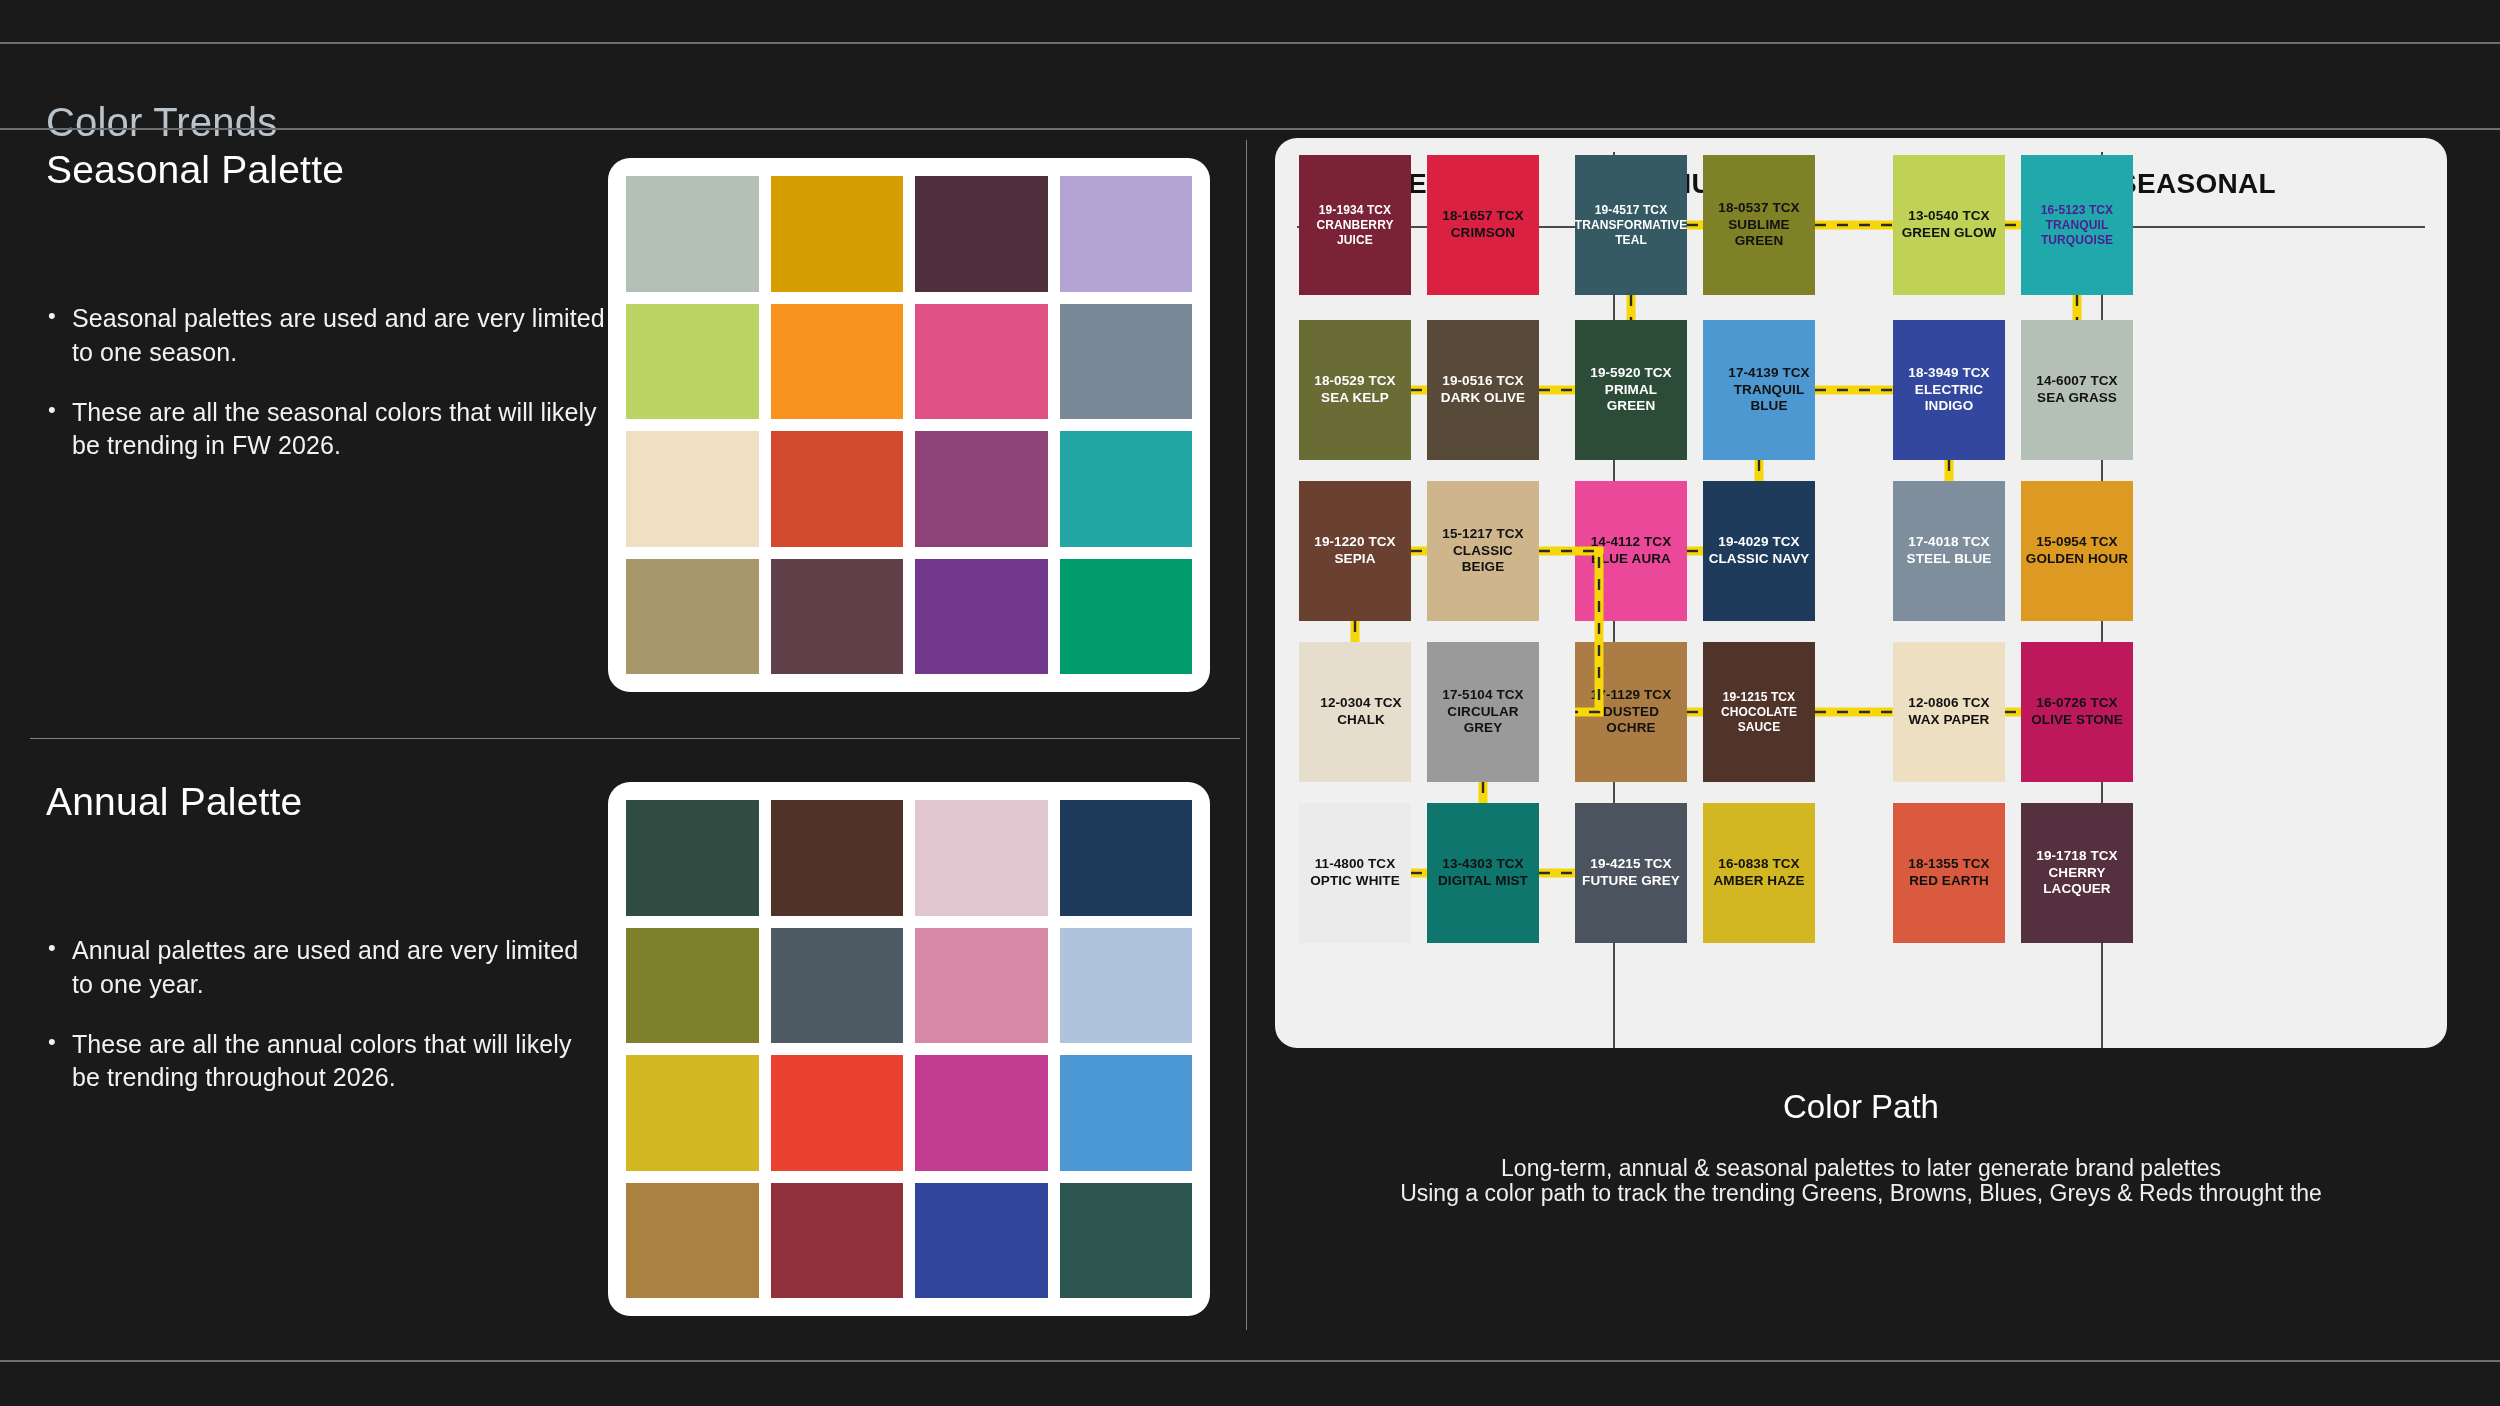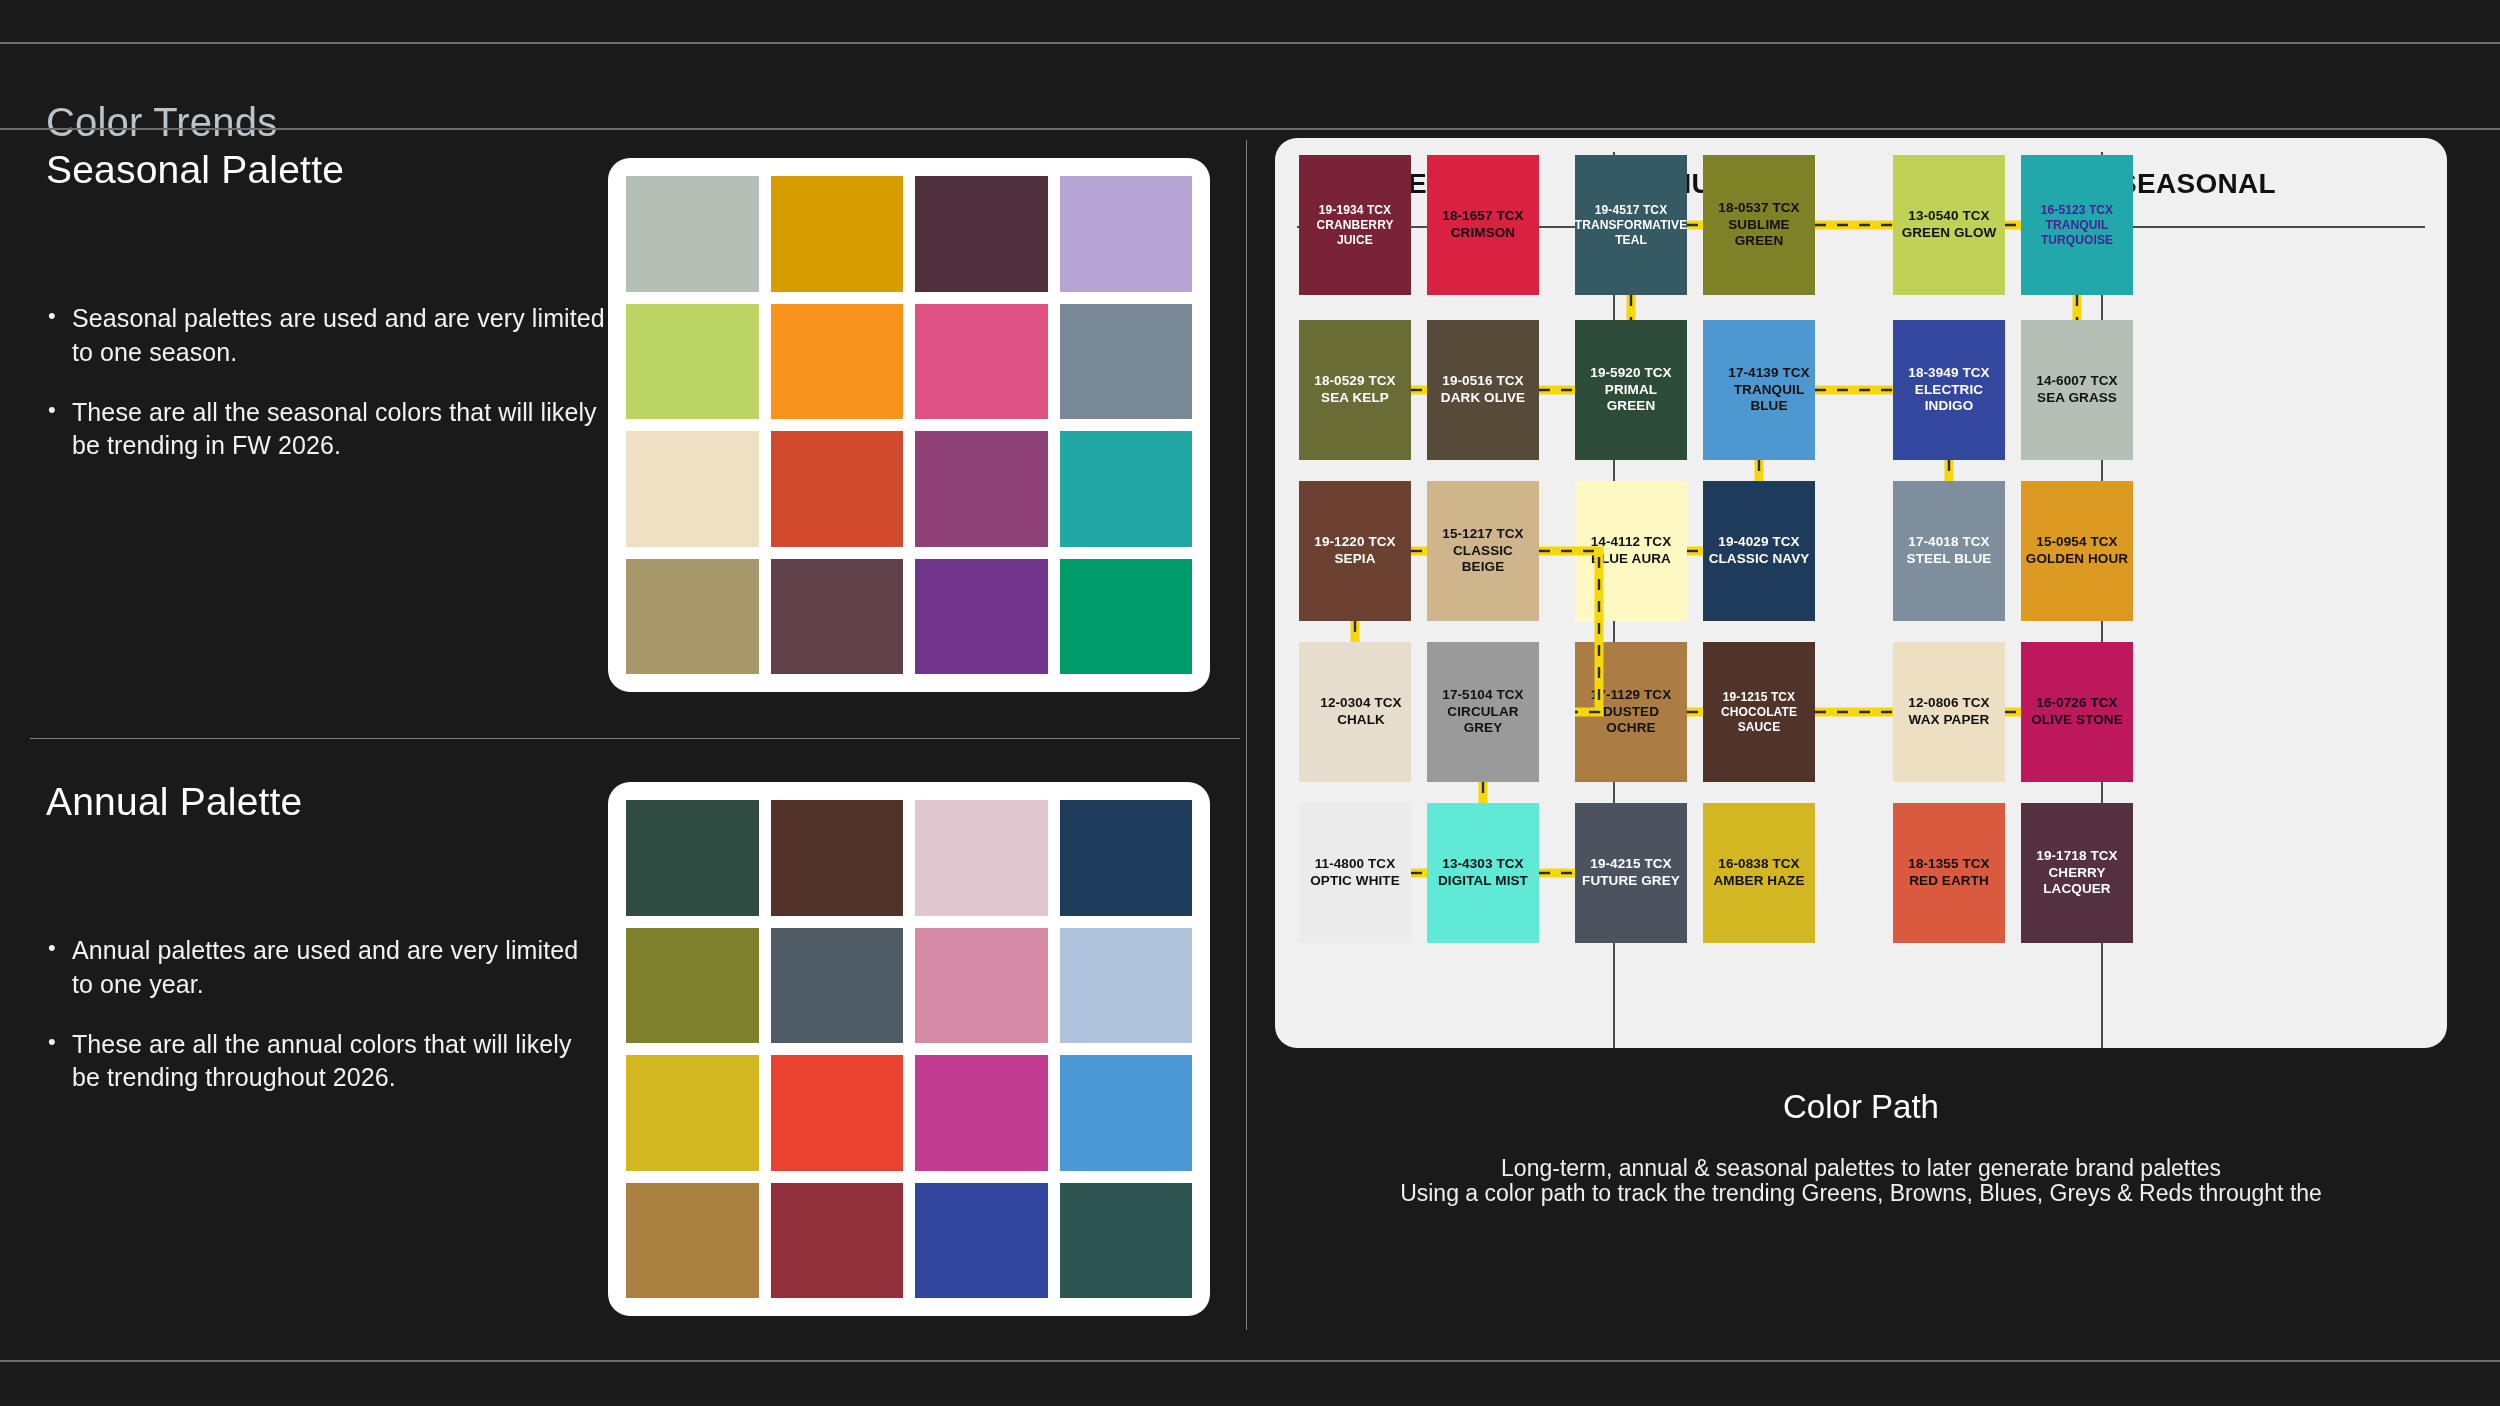--- a/index.html
+++ b/index.html
@@ -244,21 +244,21 @@
             <span class="code">19-1220 TCX</span>
             <span class="nm">SEPIA</span>
           </div>
         </div>
         <div class="pcell" style="left: 152px; top: 343px; width: 112px; height: 140px; background: rgb(206, 181, 140);">
           <div class="plabel" style="color: rgb(17, 17, 17);">
             <span class="code">15-1217 TCX</span>
             <span class="nm">CLASSIC BEIGE</span>
           </div>
         </div>
-        <div class="pcell" style="left: 300px; top: 343px; width: 112px; height: 140px; background: #fef9c3;">
+        <div class="pcell" style="left: 300px; top: 343px; width: 112px; height: 140px; background: #ec4899;">
           <div class="plabel" style="color: rgb(17, 17, 17);">
             <span class="code">14-4112 TCX</span>
             <span class="nm">BLUE AURA</span>
           </div>
         </div>
         <div class="pcell" style="left: 428px; top: 343px; width: 112px; height: 140px; background: rgb(31, 59, 92);">
           <div class="plabel" style="color: rgb(255, 255, 255);">
             <span class="code">19-4029 TCX</span>
             <span class="nm">CLASSIC NAVY</span>
           </div>
@@ -310,21 +310,21 @@
             <span class="code">16-0726 TCX</span>
             <span class="nm">OLIVE STONE</span>
           </div>
         </div>
         <div class="pcell" style="left: 24px; top: 665px; width: 112px; height: 140px; background: rgb(235, 235, 235);">
           <div class="plabel" style="color: rgb(17, 17, 17);">
             <span class="code">11-4800 TCX</span>
             <span class="nm">OPTIC WHITE</span>
           </div>
         </div>
-        <div class="pcell" style="left: 152px; top: 665px; width: 112px; height: 140px; background: #5eead4;">
+        <div class="pcell" style="left: 152px; top: 665px; width: 112px; height: 140px; background: #0f766e;">
           <div class="plabel" style="color: rgb(17, 17, 17);">
             <span class="code">13-4303 TCX</span>
             <span class="nm">DIGITAL MIST</span>
           </div>
         </div>
         <div class="pcell" style="left: 300px; top: 665px; width: 112px; height: 140px; background: rgb(75, 84, 94);">
           <div class="plabel" style="color: rgb(255, 255, 255);">
             <span class="code">19-4215 TCX</span>
             <span class="nm">FUTURE GREY</span>
           </div>

